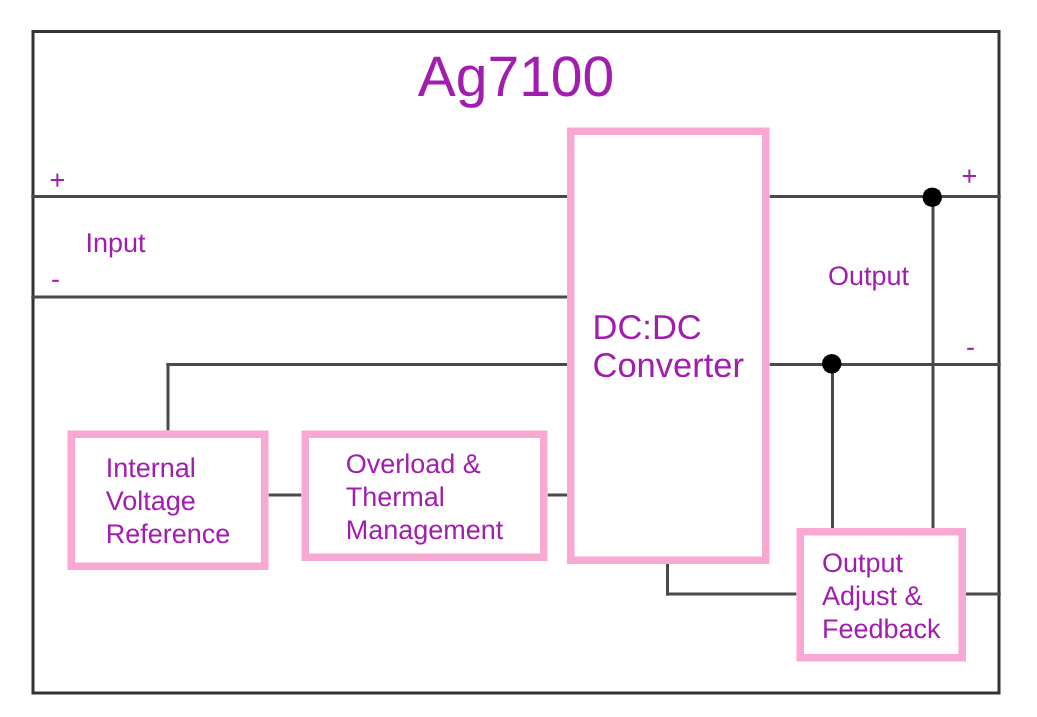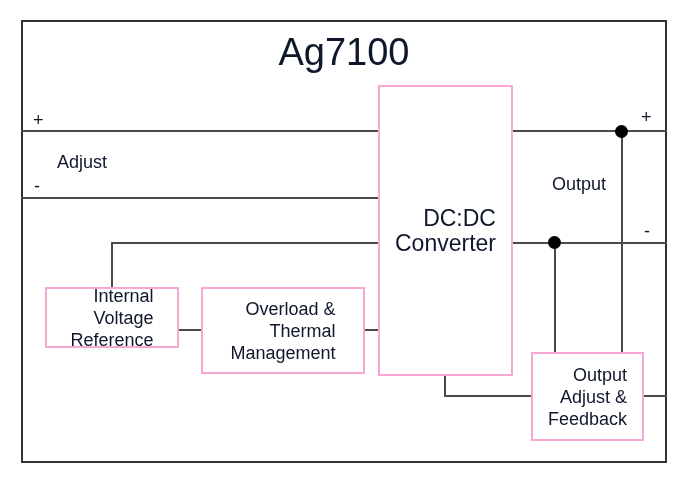--- a/index.html
+++ b/index.html
@@ -2,42 +2,42 @@
 <html><head>
 <meta charset="utf-8">
 <style>
   html, body { margin: 0; padding: 0; background: #ffffff; }
   .canvas {
     position: relative;
     width: 691px;
     height: 478px;
     background: #ffffff;
     font-family: "Liberation Sans", sans-serif;
-    color: #0f172a;
+    color: #a21caf;
     overflow: hidden;
   }
   .frame {
     position: absolute;
     border: 2px solid #333333;
     background: transparent;
     box-sizing: border-box;
   }
   .wire {
     position: absolute;
     background: #4a4a4a;
   }
   .block {
     position: absolute;
-    border: 2px solid #f9a8d4;
+    border: 5px solid #f9a8d4;
     background: #ffffff;
     box-sizing: border-box;
     display: flex;
     align-items: center;
     justify-content: center;
-    text-align: right;
+    text-align: left;
     white-space: pre-line;
     font-size: 18px;
     line-height: 22px;
     z-index: 2;
   }
   .block.big {
     font-size: 23px;
     line-height: 25px;
   }
   .dot {
@@ -87,30 +87,30 @@
   <div class="wire" style="left:444px; top:395px; width:89px; height:2px;"></div>
   <div class="wire" style="left:621px; top:131px; width:2px; height:223px;"></div>
   <div class="wire" style="left:554px; top:243px; width:2px; height:111px;"></div>
   <div class="wire" style="left:642px; top:395px; width:25px; height:2px;"></div>
 
   <div class="dot" style="left:615px; top:125px;"></div>
   <div class="dot" style="left:548px; top:236px;"></div>
 
   <div class="block big" style="left:378px; top:85px; width:135px; height:291px;">DC:DC
 Converter</div>
-  <div class="block" style="left:45px; top:287px; width:134px; height:61px;">Internal
+  <div class="block" style="left:45px; top:287px; width:134px; height:93px;">Internal
 Voltage
 Reference</div>
   <div class="block" style="left:201px; top:287px; width:164px; height:87px;">Overload &amp;
 Thermal
 Management</div>
   <div class="block" style="left:531px; top:352px; width:113px; height:89px;">Output
 Adjust &amp;
 Feedback</div>
 
   <div class="lbl" style="left:33px; top:111px;">+</div>
-  <div class="lbl" style="left:57px; top:153px;">Adjust</div>
+  <div class="lbl" style="left:57px; top:153px;">Input</div>
   <div class="lbl" style="left:34px; top:177px;">-</div>
   <div class="lbl" style="left:552px; top:175px;">Output</div>
   <div class="lbl" style="left:641px; top:108px;">+</div>
   <div class="lbl" style="left:644px; top:222px;">-</div>
 
 </div>
 
 </body></html>

